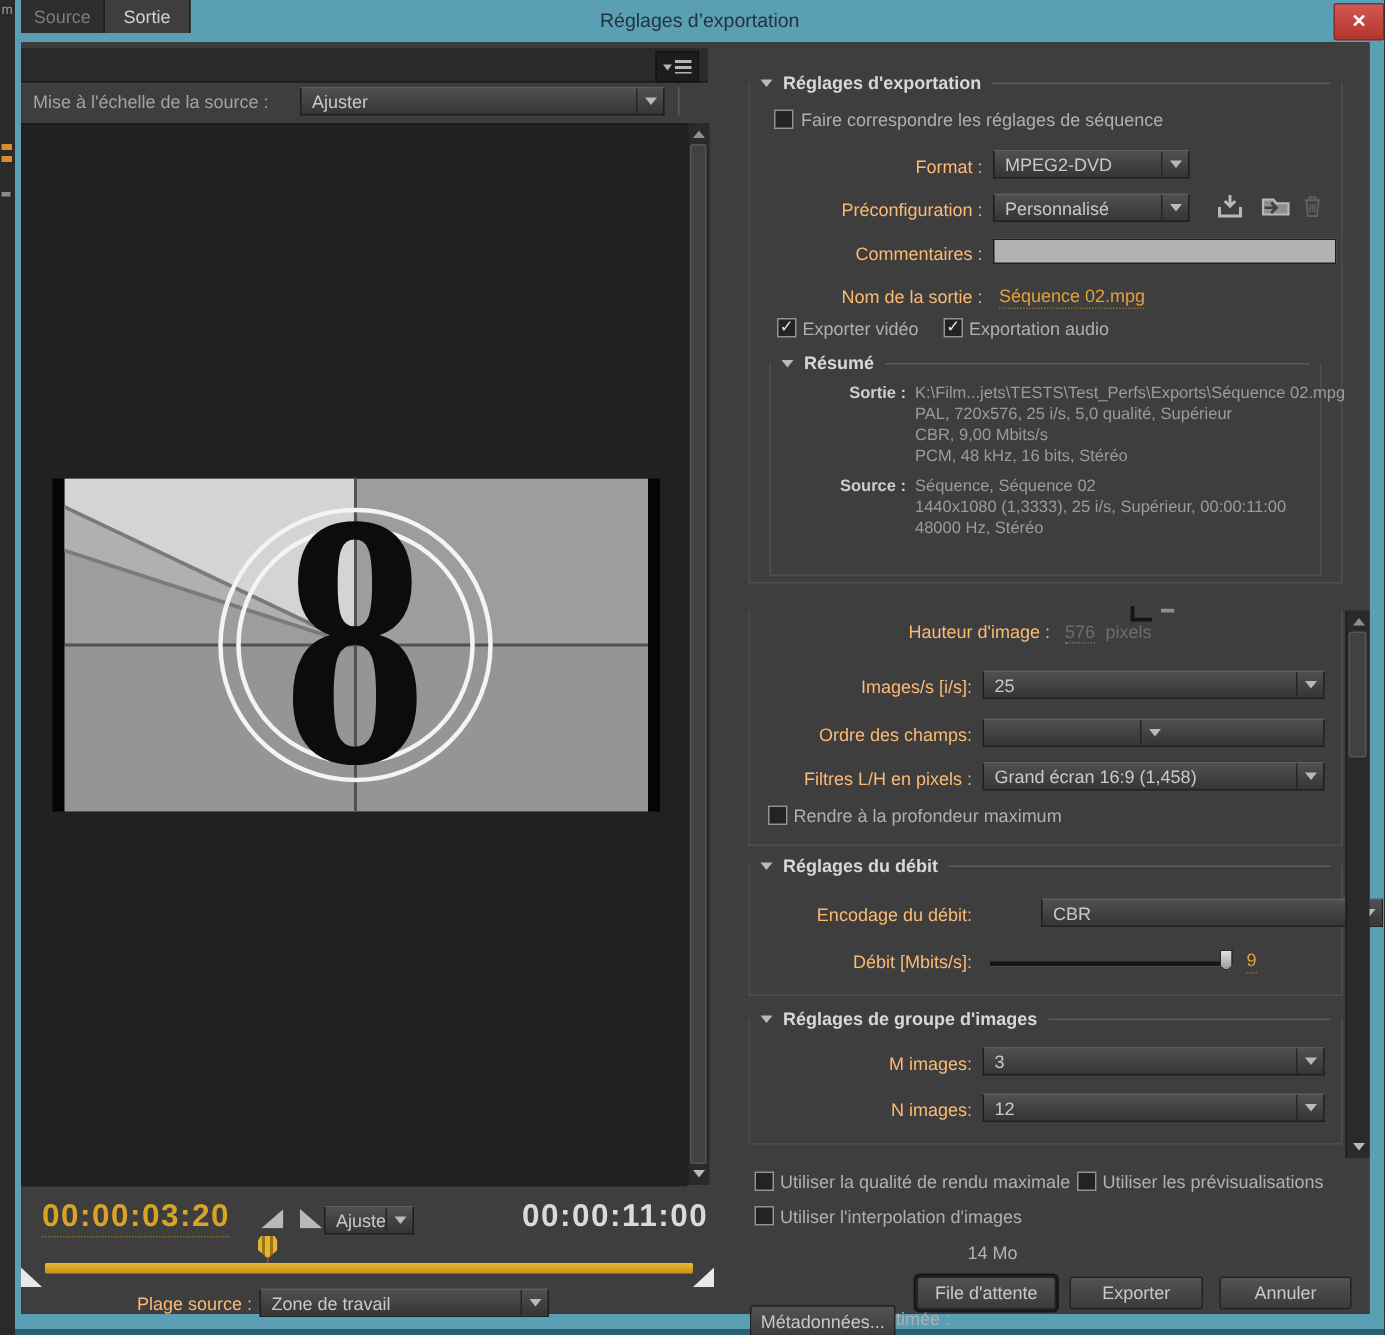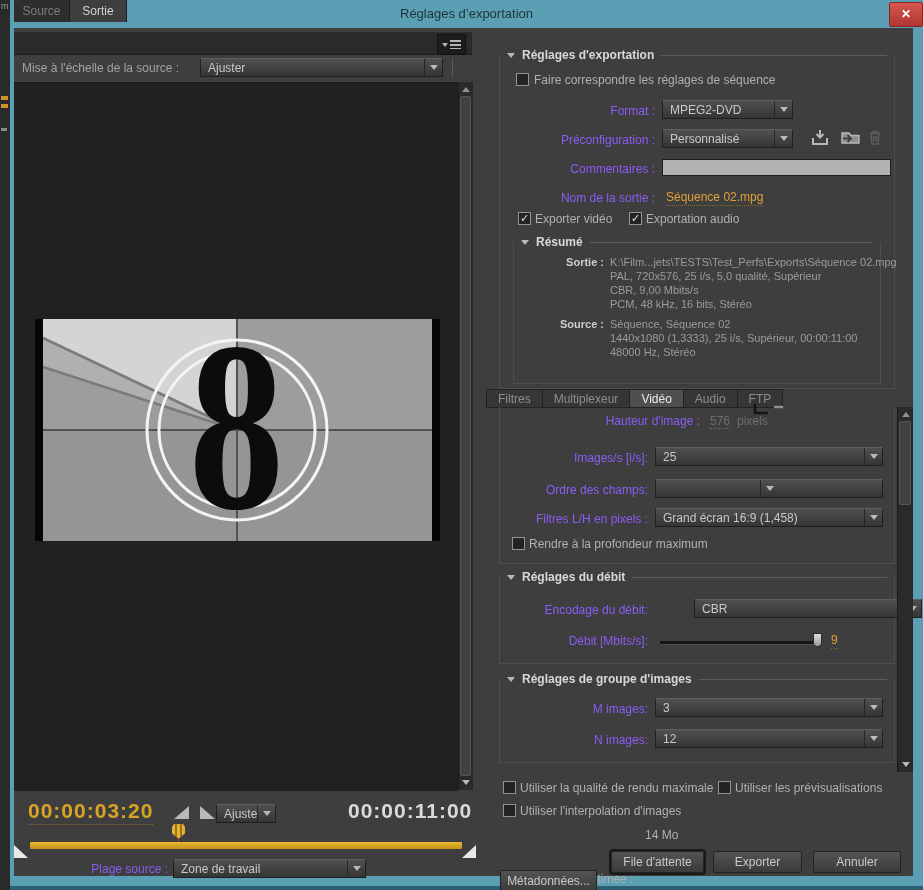--- a/index.html
+++ b/index.html
@@ -19,21 +19,21 @@
   .frame-b{left:10px;top:876px;width:913px;height:10px;background:#5b9fb4;}
   .frame-b2{left:10px;top:886px;width:913px;height:4px;background:#2c5f71;}
   .content{left:14px;top:28px;width:899px;height:848px;background:#3e3e3e;}
   
   .leftstrip{left:0;top:0;width:10px;height:890px;background:#2a2a2a;overflow:hidden;}
   .strip-frag{position:absolute;font-size:9px;color:#9a9a9a;}
   .strip-orange{position:absolute;width:7px;height:4px;background:#d78d2a;}
   .strip-gray{position:absolute;width:6px;height:3px;background:#8a8a8a;}
   
   .lbl{color:#a3a3a3;font-size:12px;white-space:nowrap;}
-  .rlabel{position:absolute;text-align:right;color:#8b5cf6;font-size:12px;white-space:nowrap;}
+  .rlabel{position:absolute;text-align:right;color:#fdba74;font-size:12px;white-space:nowrap;}
   .dd{position:absolute;height:19px;background:linear-gradient(#505050,#353535);
     border:1px solid #1f1f1f;border-top-color:#5e5e5e;display:flex;align-items:center;box-sizing:border-box;}
   .ddt{flex:1;padding-left:7px;font-size:12px;color:#c9c9c9;white-space:nowrap;overflow:hidden;}
   .dda{width:17px;height:100%;border-left:1px solid #262626;display:flex;align-items:center;justify-content:center;}
   .caret{width:0;height:0;border-left:4px solid transparent;border-right:4px solid transparent;border-top:5px solid #b9b9b9;}
   .caret-up{width:0;height:0;border-left:4px solid transparent;border-right:4px solid transparent;border-bottom:5px solid #8f8f8f;}
   .cb{position:absolute;width:11px;height:11px;background:#232323;border:1px solid #939393;
     color:#e2e2e2;font-size:11px;line-height:11px;text-align:center;}
   .gbox{position:absolute;border:1px solid #4e4e4e;border-top:none;}
   .sech{position:absolute;display:flex;align-items:center;gap:7px;}
@@ -243,27 +243,20 @@
   <div class="sumlbl" style="left:520px;width:84px;top:256px;">Sortie :</div>
   <div class="sumline" style="left:610px;top:256px;">K:\Film...jets\TESTS\Test_Perfs\Exports\Séquence 02.mpg</div>
   <div class="sumline" style="left:610px;top:270px;">PAL, 720x576, 25 i/s, 5,0 qualité, Supérieur</div>
   <div class="sumline" style="left:610px;top:284px;">CBR, 9,00 Mbits/s</div>
   <div class="sumline" style="left:610px;top:298px;">PCM, 48 kHz, 16 bits, Stéréo</div>
   <div class="sumlbl" style="left:520px;width:84px;top:318px;">Source :</div>
   <div class="sumline" style="left:610px;top:318px;">Séquence, Séquence 02</div>
   <div class="sumline" style="left:610px;top:332px;">1440x1080 (1,3333), 25 i/s, Supérieur, 00:00:11:00</div>
   <div class="sumline" style="left:610px;top:346px;">48000 Hz, Stéréo</div>
 
-  <div class="abs rtabs">
-    <div class="rtab"><span>Filtres</span></div>
-    <div class="rtab"><span>Multiplexeur</span></div>
-    <div class="rtab rtab-active"><span>Vidéo</span></div>
-    <div class="rtab"><span>Audio</span></div>
-    <div class="rtab"><span>FTP</span></div>
-  </div>
 
   <div class="gbox" style="left:499px;top:407px;width:394px;height:156px;"></div>
 
   <div class="rlabel" style="left:520px;width:180px;top:414px;">Hauteur d'image :</div>
   <span class="abs dim" style="left:710px;top:414px;border-bottom:1px dotted #6e6e6e;">576</span>
   <span class="abs dim" style="left:737px;top:414px;">pixels</span>
   <svg class="abs" style="left:753px;top:404px;" width="30" height="14">
     <path d="M2 0 V9 H15" stroke="#141414" stroke-width="2.5" fill="none"></path>
     <path d="M21 3 H30" stroke="#8f8f8f" stroke-width="2.5" fill="none"></path>
   </svg>

